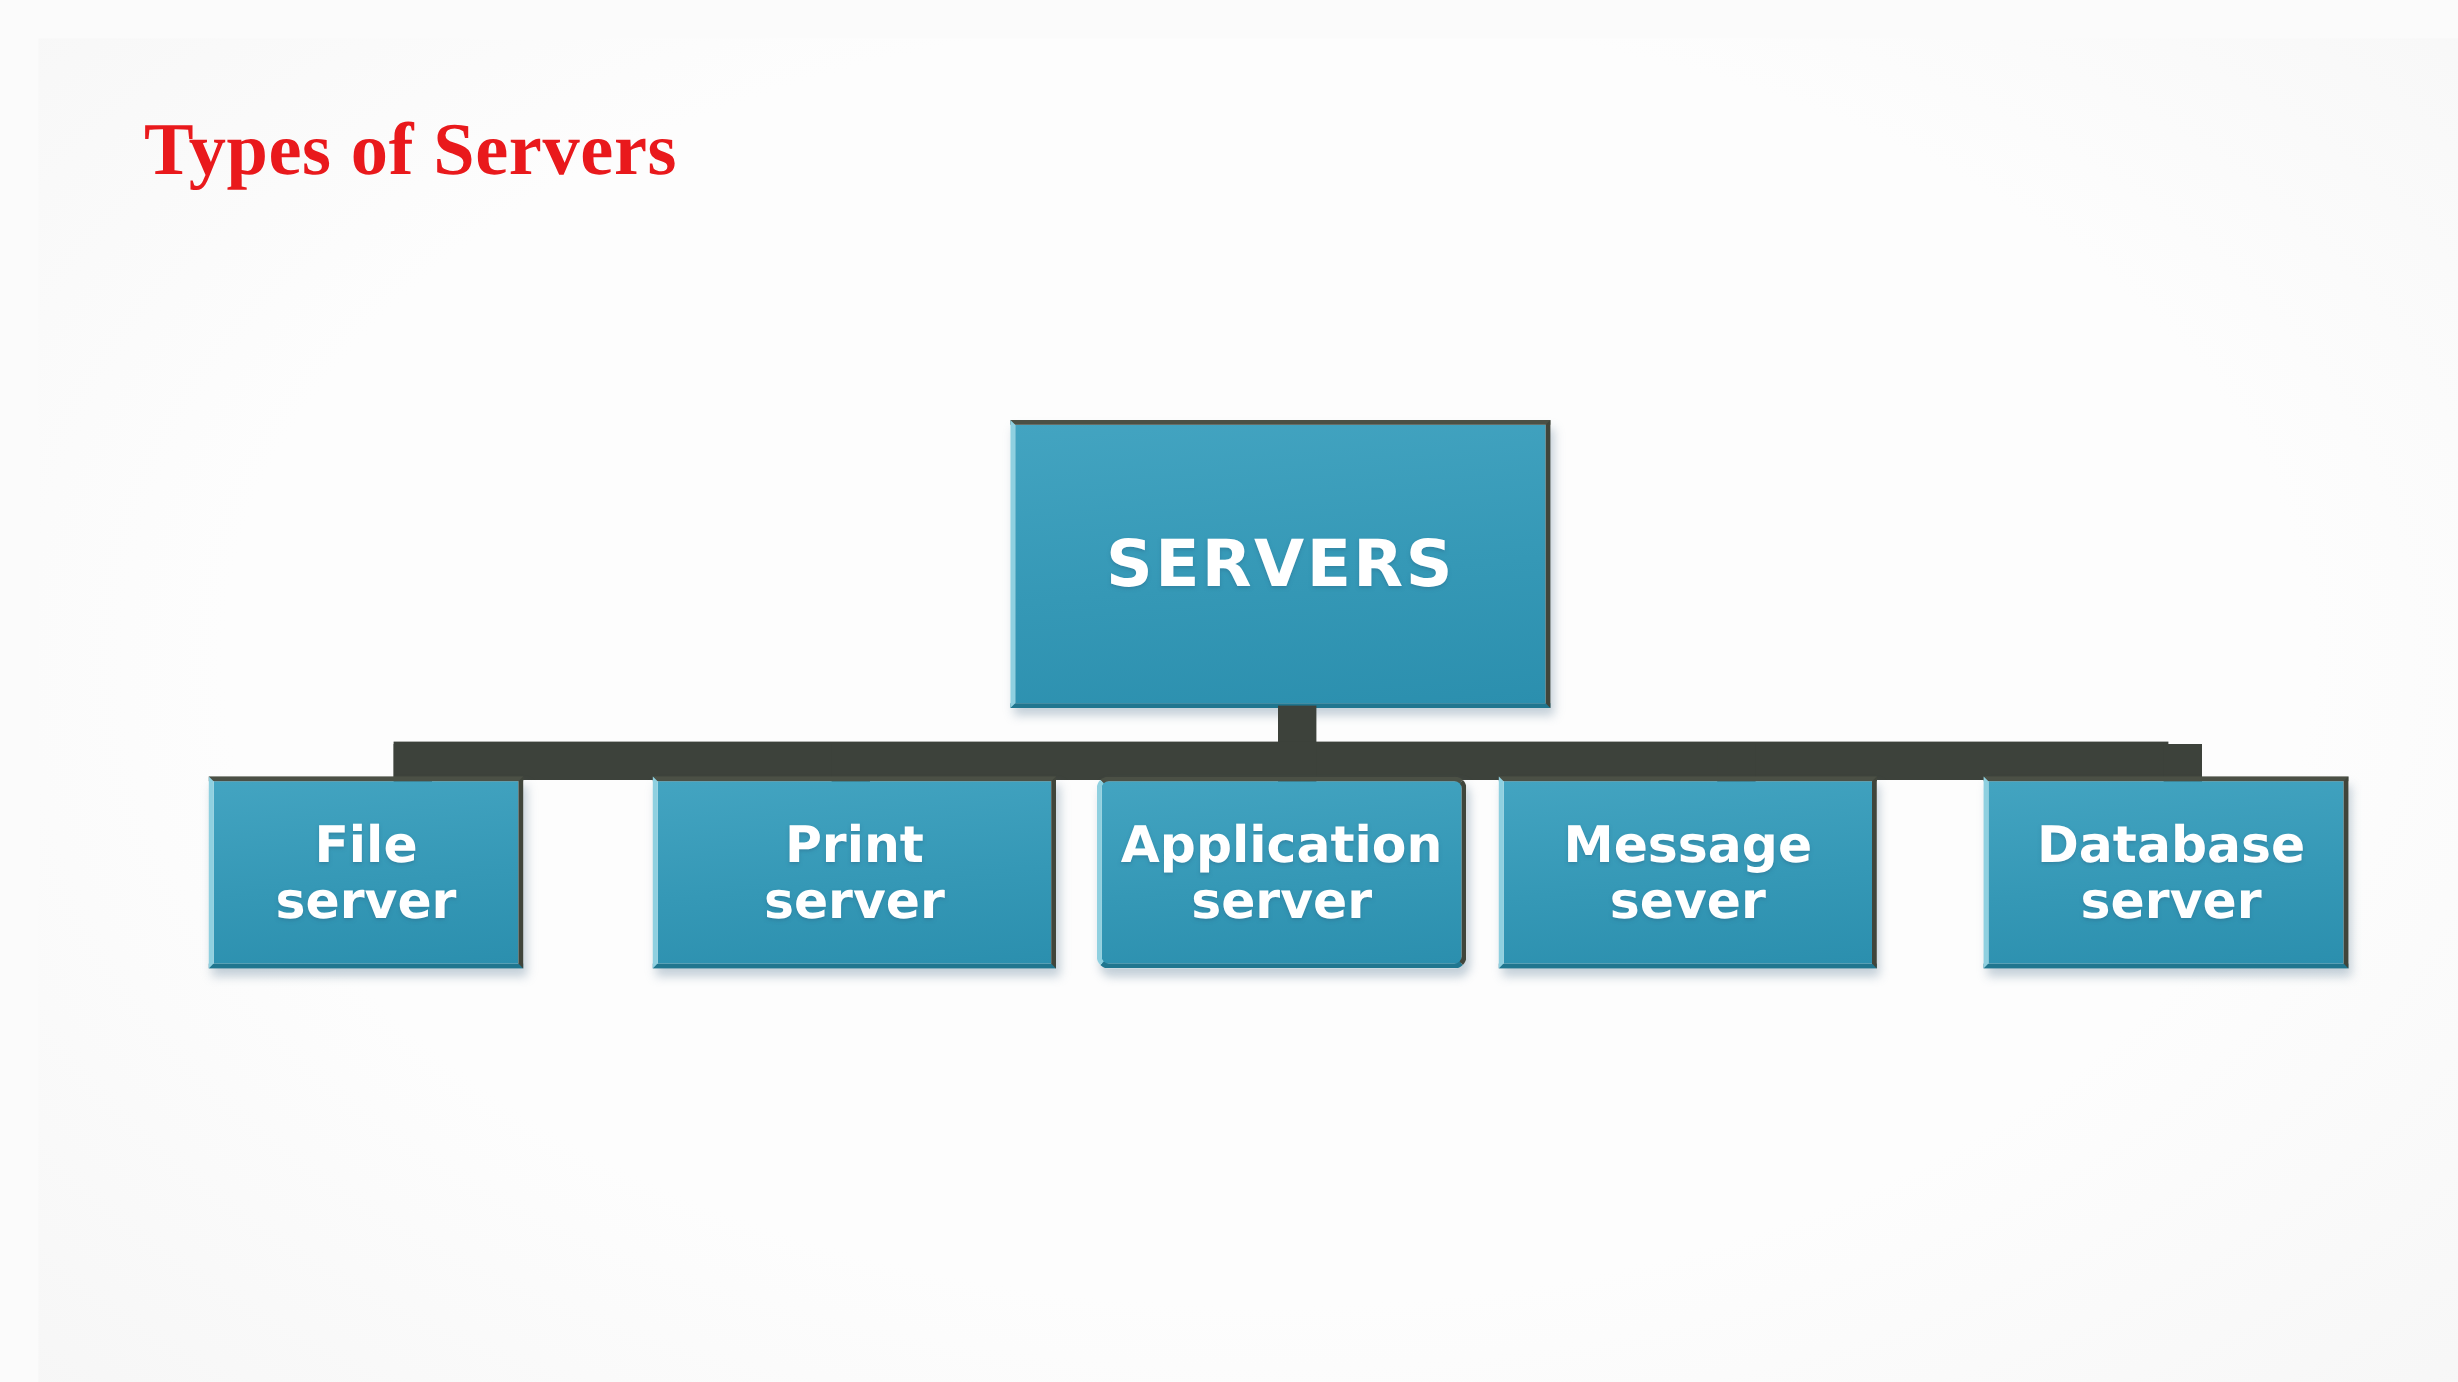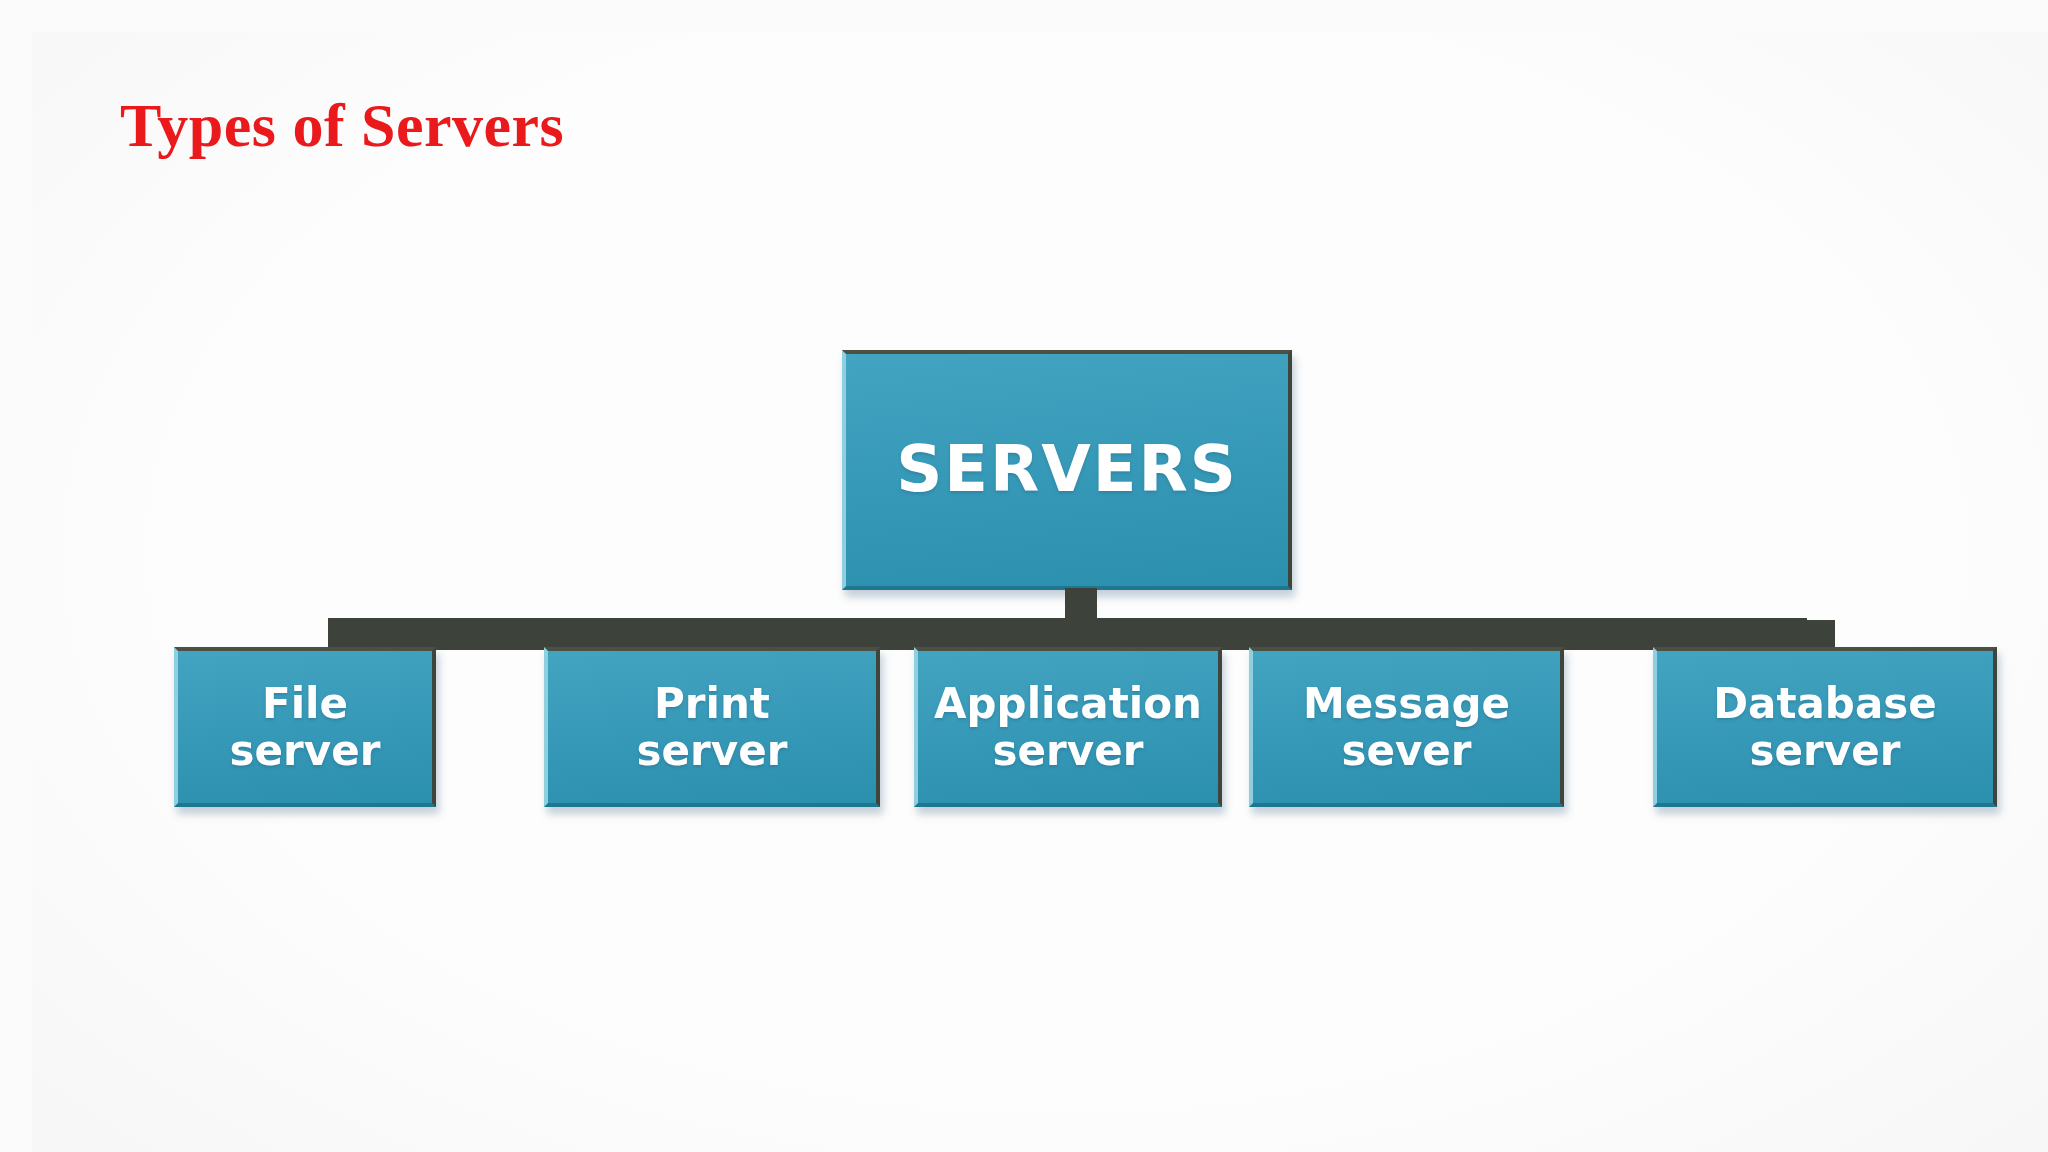--- a/index.html
+++ b/index.html
@@ -51,29 +51,29 @@
   }
   .node-label {
     color: var(--node-text);
     font-weight: bold;
     text-align: center;
     white-space: pre-line;
     line-height: 1.12;
     text-shadow: 0 2px 3px rgba(45, 115, 145, 0.55);
   }
   .root-node { left: 810px; top: 318px; width: 450px; height: 240px; }
-  .root-node .node-label { font-size: 64px; letter-spacing: 2px; }
+  .root-node .node-label { font-size: 54px; letter-spacing: 2px; }
 
   .child-node { top: 615px; height: 160px; }
   .child-node .node-label { font-size: 42px; }
   .child-0 { left: 142px;  width: 262px; }
   .child-1 { left: 512px;  width: 336px; align-items: center; }
-  .child-2 { left: 882px;  width: 308px; }
+  .child-2 { left: 882px;  width: 308px; border-radius: 10px; }
   .child-3 { left: 1217px; width: 315px; }
-  .child-4 { left: 1621px; width: 344px; }
+  .child-4 { left: 1621px; width: 304px; justify-content: flex-end; }
 
   .connector { position: absolute; background: var(--connector); }
   .conn-trunk { left: 1033px; top: 556px; width: 4px; height: 32px; }
   .conn-horizontal { left: 296px; top: 586px; width: 1479px; height: 4px; }
   .conn-drop { top: 588px; width: 4px; height: 29px; }
   .drop-0 { left: 296px; }
   .drop-1 { left: 661px; }
   .drop-2 { left: 1033px; }
   .drop-3 { left: 1399px; }
   .drop-4 { left: 1771px; }

